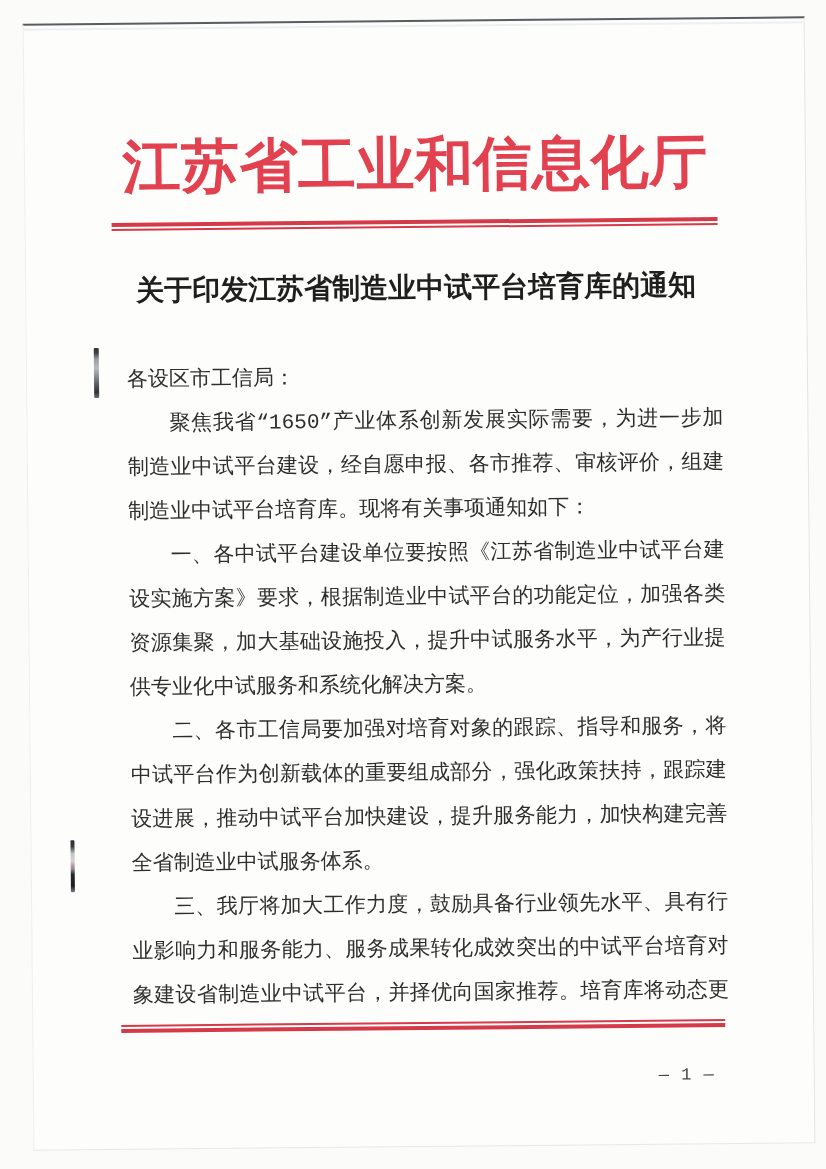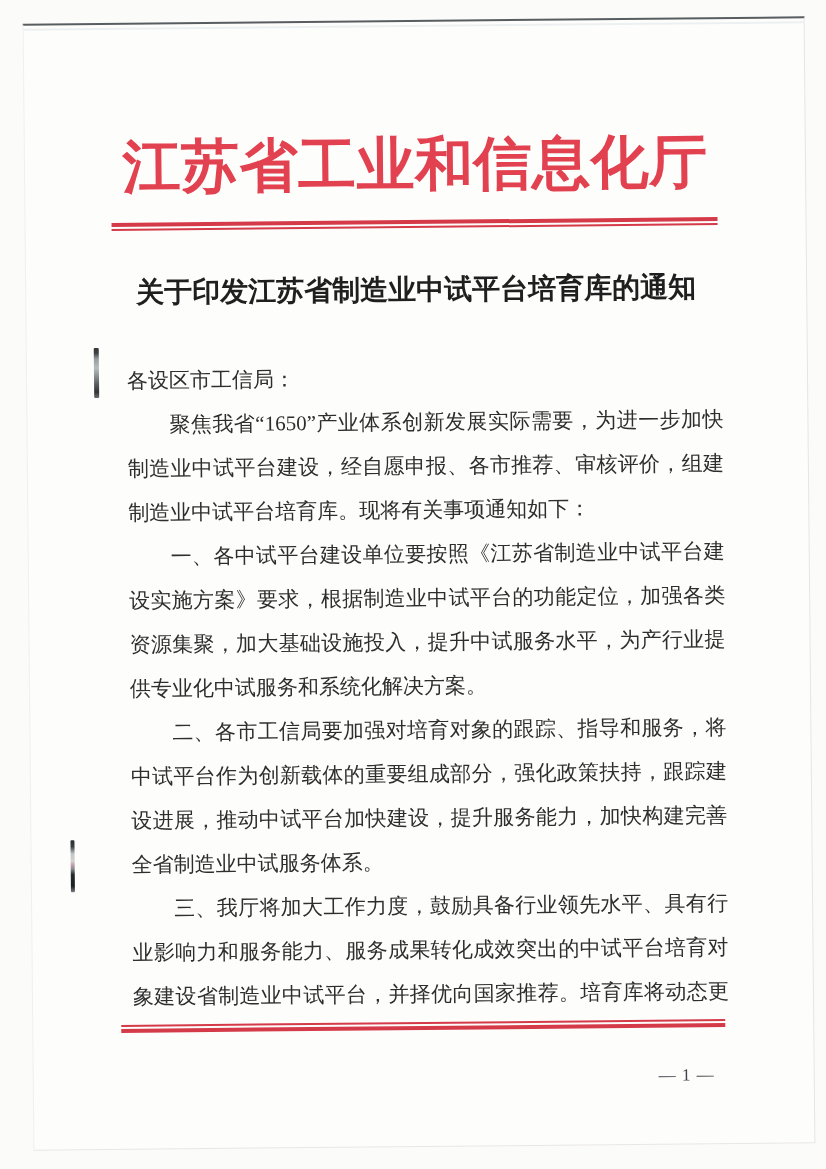--- a/index.html
+++ b/index.html
@@ -3,21 +3,21 @@
 <meta charset="utf-8">
 <style>
   * { margin: 0; padding: 0; box-sizing: content-box; }
   html, body { width: 826px; height: 1169px; }
   body {
     background: #fbfbfa;
     font-family: "Liberation Serif", "DejaVu Serif", serif;
     overflow: hidden;
     position: relative;
   }
-  .canvas { position: absolute; inset: 0; }
+  .canvas { position: absolute; inset: 0; font-family: Liberation Mono, monospace; }
 
   
   .page {
     position: absolute;
     left: 28px; top: 20px;
     width: 780px; height: 1124px;
     background: #fdfdfc;
     border-top: 2px solid #585d60;
     border-right: 1px solid #e7e5e3;
     border-bottom: 1px solid #e9e7e4;

